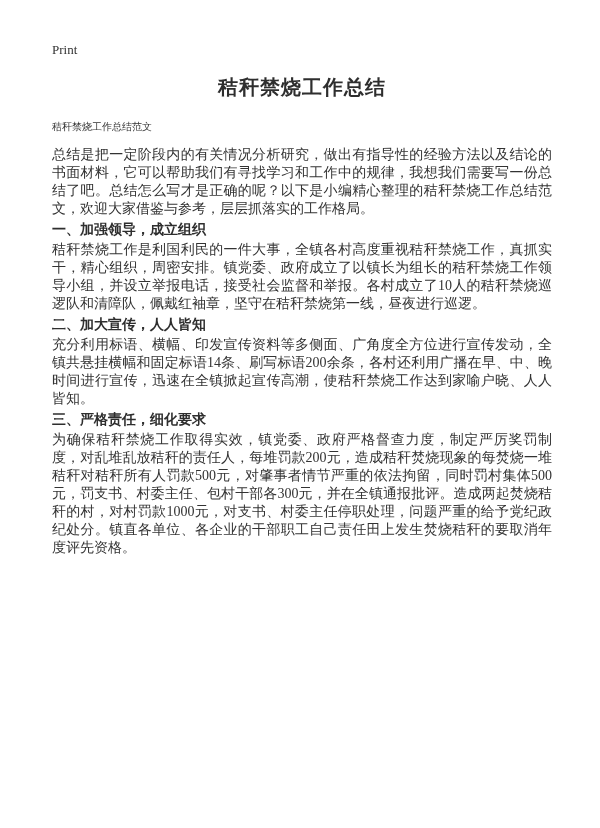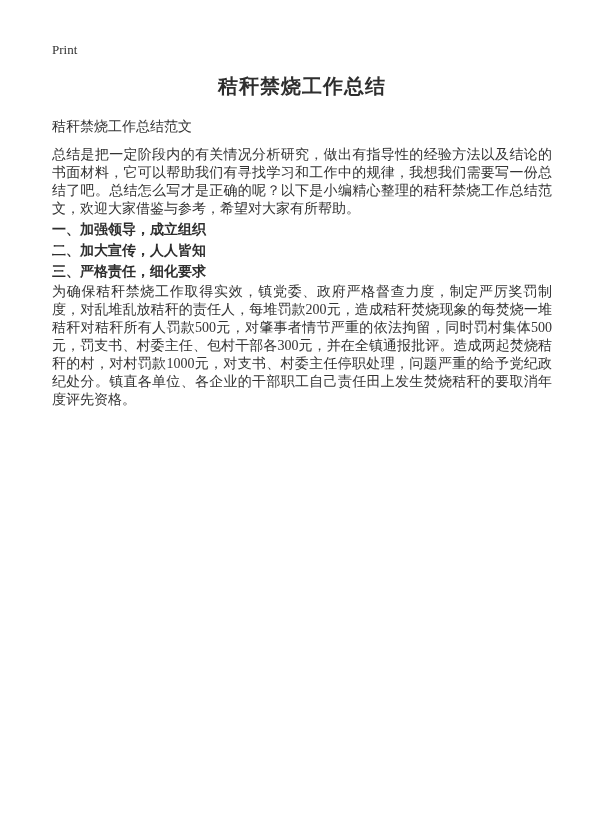--- a/index.html
+++ b/index.html
@@ -28,24 +28,23 @@
     width: fit-content;
   }
   h1.doc-title {
     font-size: 20px;
     line-height: 25px;
     font-weight: bold;
     text-align: center;
     margin: 0 0 17px 0;
     color: #2e2e2e;
     letter-spacing: 1px;
-    font-family: Liberation Mono, monospace;
   }
   .doc-subtitle {
-    font-size: 14px;
+    font-size: 10px;
     line-height: 19px;
     margin: 0 0 10px 0;
     color: #333333;
   }
   p.body-para {
     font-size: 14px;
     line-height: 18px;
     margin: 0 0 2px 0;
     text-align: justify;
     text-justify: inter-ideograph;
@@ -64,28 +63,30 @@
 <body>
 
 <div class="page">
 
   <div class="print-link">Print</div>
 
   <h1 class="doc-title">秸秆禁烧工作总结</h1>
 
   <div class="doc-subtitle">秸秆禁烧工作总结范文</div>
 
-  <p class="body-para">总结是把一定阶段内的有关情况分析研究，做出有指导性的经验方法以及结论的书面材料，它可以帮助我们有寻找学习和工作中的规律，我想我们需要写一份总结了吧。总结怎么写才是正确的呢？以下是小编精心整理的秸秆禁烧工作总结范文，欢迎大家借鉴与参考，希望对大家有所帮助。</p>
+  <p class="body-para">总结是把一定阶段内的有关情况分析研究，做出有指导性的经验方法以及结论的书面材料，它可以帮助我们有寻找学习和工作中的规律，我想我们需要写一份总结了吧。总结怎么写才是正确的呢？以下是小编精心整理的秸秆禁烧工作总结范文，欢迎大家借鉴与参考，层层抓落实的工作格局。</p>
 
   <section>
     <h2 class="section-heading">一、加强领导，成立组织</h2>
+    <p class="body-para">秸秆禁烧工作是利国利民的一件大事，全镇各村高度重视秸秆禁烧工作，真抓实干，精心组织，周密安排。镇党委、政府成立了以镇长为组长的秸秆禁烧工作领导小组，并设立举报电话，接受社会监督和举报。各村成立了10人的秸秆禁烧巡逻队和清障队，佩戴红袖章，坚守在秸秆禁烧第一线，昼夜进行巡逻。</p>
   </section>
 
   <section>
     <h2 class="section-heading">二、加大宣传，人人皆知</h2>
+    <p class="body-para">充分利用标语、横幅、印发宣传资料等多侧面、广角度全方位进行宣传发动，全镇共悬挂横幅和固定标语14条、刷写标语200余条，各村还利用广播在早、中、晚时间进行宣传，迅速在全镇掀起宣传高潮，使秸秆禁烧工作达到家喻户晓、人人皆知。</p>
   </section>
 
   <section>
     <h2 class="section-heading">三、严格责任，细化要求</h2>
   </section>
 
   <section>
     <p class="body-para">为确保秸秆禁烧工作取得实效，镇党委、政府严格督查力度，制定严厉奖罚制度，对乱堆乱放秸秆的责任人，每堆罚款200元，造成秸秆焚烧现象的每焚烧一堆秸秆对秸秆所有人罚款500元，对肇事者情节严重的依法拘留，同时罚村集体500元，罚支书、村委主任、包村干部各300元，并在全镇通报批评。造成两起焚烧秸秆的村，对村罚款1000元，对支书、村委主任停职处理，问题严重的给予党纪政纪处分。镇直各单位、各企业的干部职工自己责任田上发生焚烧秸秆的要取消年度评先资格。</p>
   </section>
 

